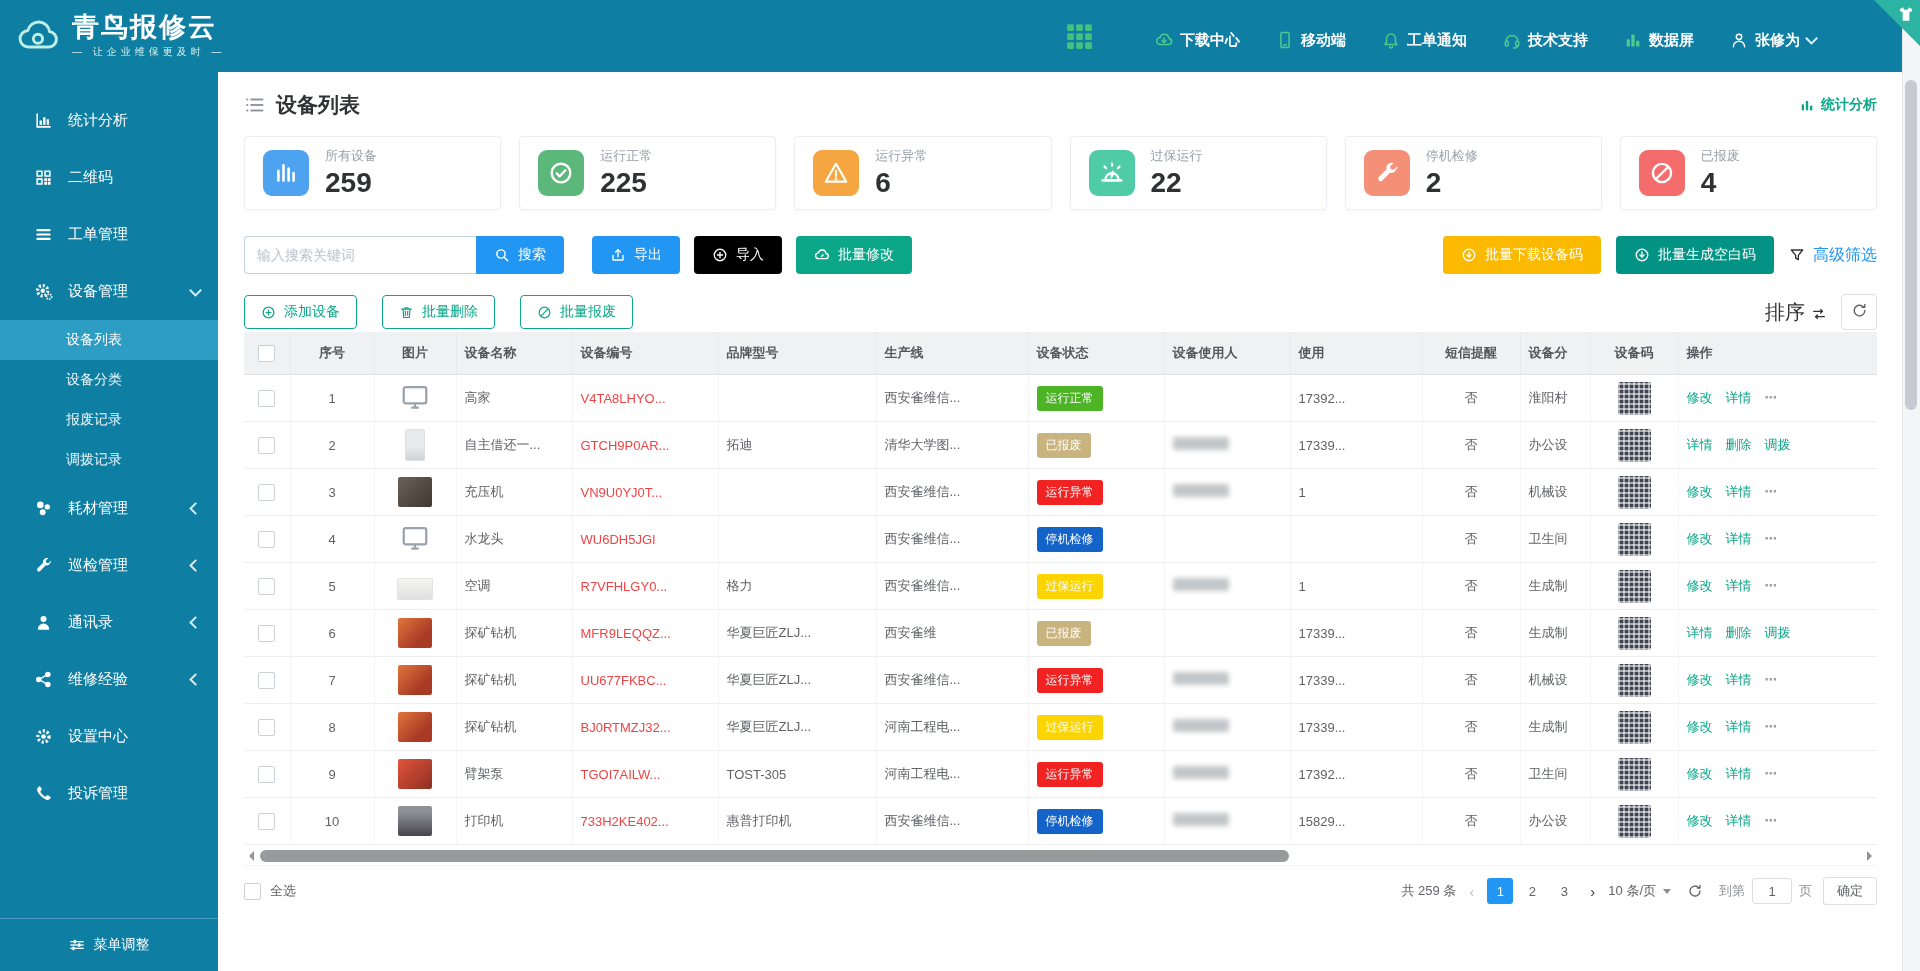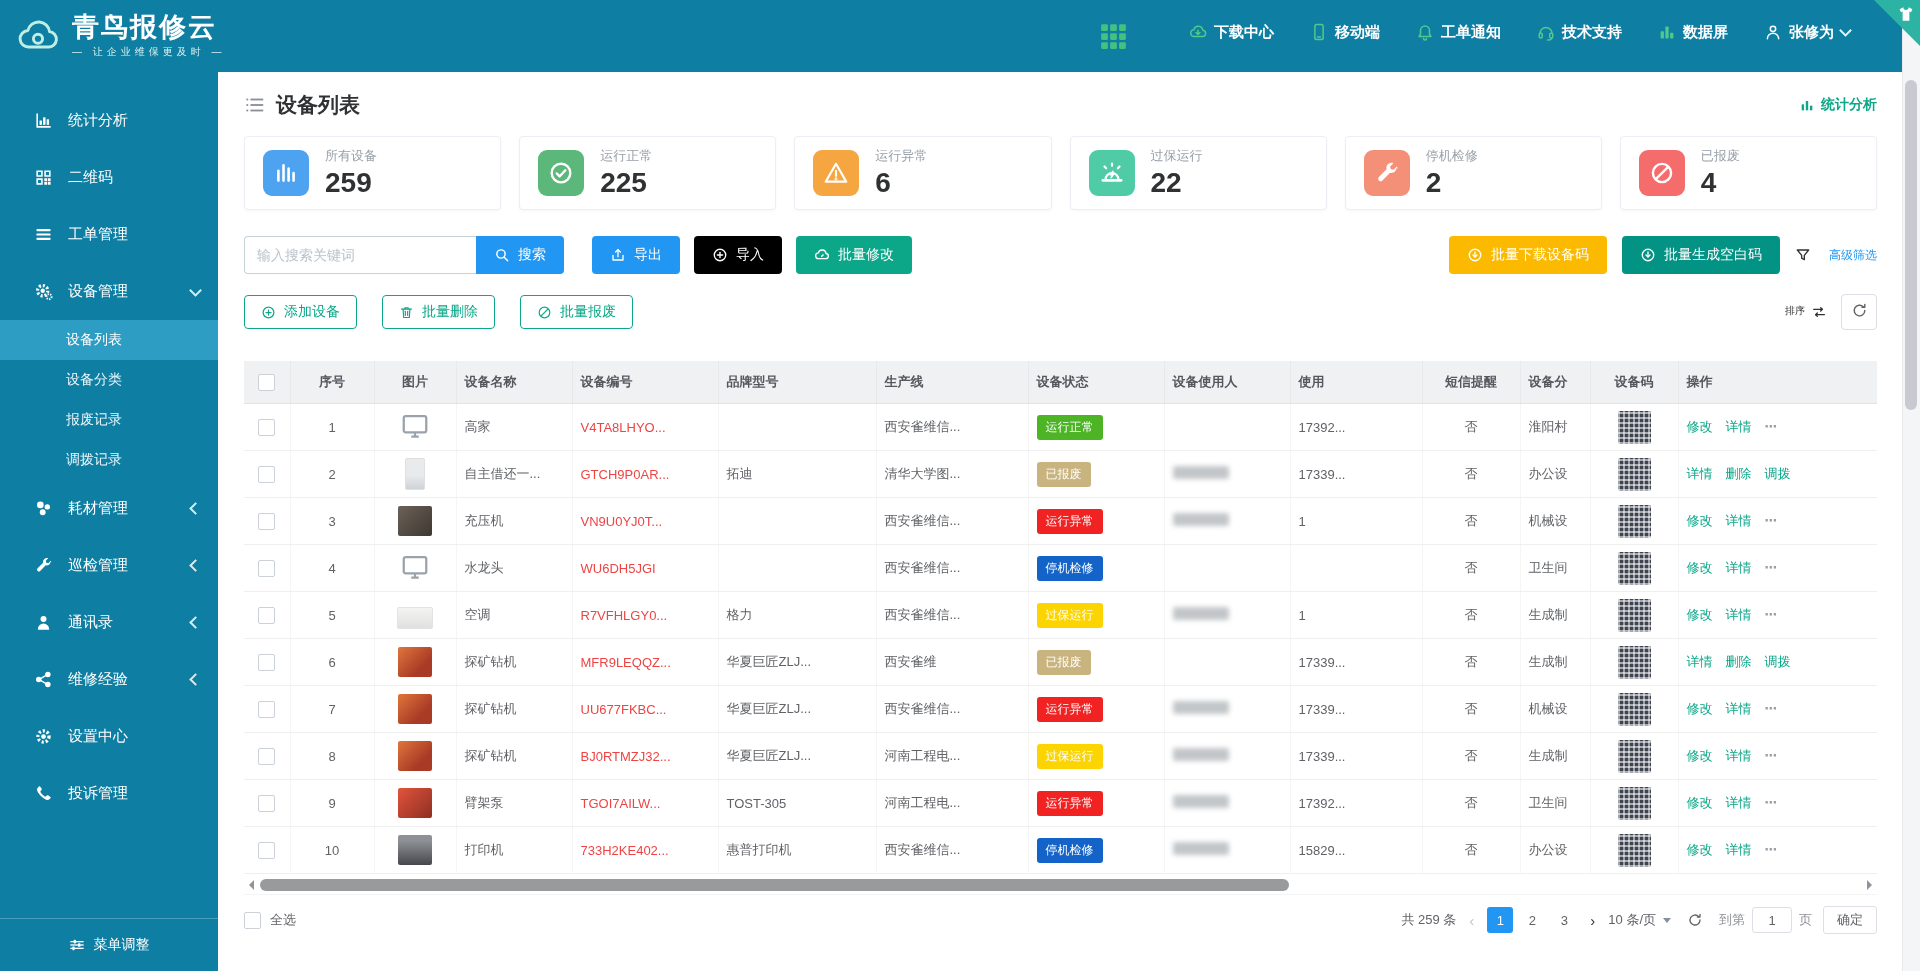--- a/index.html
+++ b/index.html
@@ -6,21 +6,21 @@
   body{font-family:"Liberation Sans","DejaVu Sans",sans-serif;}
   .app{position:relative;width:1920px;height:971px;background:#fff;overflow:hidden;}
 
   
   .top-header{position:absolute;left:0;top:0;width:1920px;height:72px;background:#0e7ea3;display:flex;align-items:center;z-index:5;}
   .logo{display:flex;align-items:center;gap:12px;padding-left:16px;width:280px;cursor:pointer;}
   .logo-cloud{width:44px;height:44px;color:#bfeee4;}
   .logo-cloud svg{width:100%;height:100%;}
   .logo-title{font-size:27px;font-weight:bold;color:#fff;letter-spacing:2px;line-height:1.1;}
   .logo-tagline{font-size:10px;color:#d8f2ef;letter-spacing:4px;margin-top:3px;}
-  .top-nav{margin-left:auto;display:flex;align-items:flex-start;gap:36px;padding-right:70px;}
+  .top-nav{margin-left:auto;display:flex;align-items:flex-end;gap:36px;padding-right:104px;}
   .apps-grid{width:27px;height:27px;color:#43c17e;margin-right:26px;cursor:pointer;}
   .apps-grid svg{width:100%;height:100%;}
   .nav-item{display:flex;align-items:center;gap:7px;color:#fff;font-size:15px;font-weight:bold;cursor:pointer;white-space:nowrap;}
   .nav-item .icon{width:18px;height:18px;color:#4fc98d;display:inline-block;}
   .nav-item .icon svg{width:100%;height:100%;}
   .user-menu{display:flex;align-items:center;gap:7px;color:#fff;font-size:15px;font-weight:bold;cursor:pointer;}
   .user-menu .icon{width:18px;height:18px;color:#fff;}
   .user-menu .icon svg{width:100%;height:100%;}
   .chev{display:inline-block;width:7px;height:7px;border-left:2px solid rgba(255,255,255,.9);border-bottom:2px solid rgba(255,255,255,.9);}
   .chev-down{transform:rotate(-45deg);margin-top:-3px;}
@@ -68,37 +68,37 @@
   .btn{height:38px;border:none;border-radius:4px;color:#fff;font-size:14px;display:inline-flex;align-items:center;justify-content:center;gap:8px;cursor:pointer;padding:0 18px;font-family:inherit;white-space:nowrap;}
   .btn .icon{width:16px;height:16px;display:inline-block;}
   .btn .icon svg{width:100%;height:100%;}
   .btn-search{border-radius:0 4px 4px 0;background:#2196f3;width:88px;padding:0;}
   .btn-export{background:#2196f3;margin-left:28px;}
   .btn-import{background:#000000;margin-left:14px;}
   .btn-batch-edit{background:#0ca789;margin-left:14px;}
   .right-group{margin-left:auto;display:flex;align-items:center;gap:15px;}
   .btn-batch-download{background:#fbba00;}
   .btn-batch-blank{background:#029384;}
-  .adv-filter{display:flex;align-items:center;gap:18px;color:#2196f3;font-size:12px;cursor:pointer;}
+  .adv-filter{display:flex;align-items:center;gap:8px;color:#2196f3;font-size:16px;cursor:pointer;}
   .adv-filter .icon{width:16px;height:16px;color:#303133;}
   .adv-filter .icon svg{width:100%;height:100%;}
 
   .toolbar2{display:flex;align-items:center;margin-top:20px;gap:9px;}
   .btn-outline{height:34px;border:1px solid #0ca789;color:#0ca789;background:#fff;border-radius:4px;padding:0 16px;font-size:14px;display:inline-flex;align-items:center;gap:8px;margin-right:16px;cursor:pointer;font-family:inherit;}
   .btn-outline .icon{width:15px;height:15px;}
   .btn-outline .icon svg{width:100%;height:100%;}
   .sort-group{margin-left:auto;display:flex;align-items:center;gap:14px;}
-  .sort-label{display:flex;align-items:flex-start;gap:6px;color:#303133;font-size:10px;cursor:pointer;}
+  .sort-label{display:flex;align-items:center;gap:6px;color:#303133;font-size:20px;cursor:pointer;}
   .sort-label .icon{width:16px;height:16px;color:#303133;}
   .sort-label .icon svg{width:100%;height:100%;}
   .icon-btn{width:34px;height:34px;border:1px solid #dcdfe6;border-radius:4px;background:#fff;display:flex;align-items:center;justify-content:center;color:#606266;cursor:pointer;}
   .icon-btn svg{width:17px;height:17px;}
 
   
-  .table-wrap{margin-top:31px;}
+  .table-wrap{margin-top:2px;}
   table{width:100%;border-collapse:collapse;table-layout:fixed;font-size:13px;}
   th{background:#f0f1f2;height:42px;font-weight:bold;color:#54585e;text-align:left;padding:0 8px;border-bottom:1px solid #e3e3e3;border-right:1px solid #e8e9ea;overflow:hidden;white-space:nowrap;}
   td{height:46px;color:#606266;padding:0 8px;border-bottom:1px solid #efefef;border-right:1px solid #f5f5f5;overflow:hidden;white-space:nowrap;}
   th:last-child,td:last-child{border-right:none;}
   .col-center{text-align:center;}
   .fixed-start{border-left:1px solid #e0e0e0;}
   .cb{display:inline-block;width:15px;height:15px;border:1px solid #ccd1d7;border-radius:2px;background:#fff;vertical-align:middle;cursor:pointer;}
   .badge{display:inline-block;padding:4px 9px;border-radius:3px;color:#fff;font-size:12px;}
   .code-link{color:#ef4444;cursor:pointer;}
   .action-link{color:#0ca789;margin-right:13px;cursor:pointer;}

